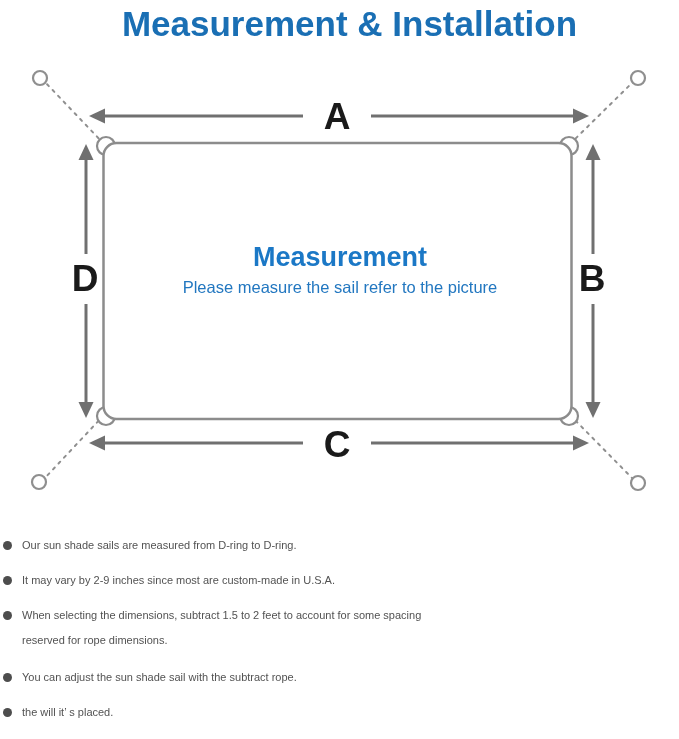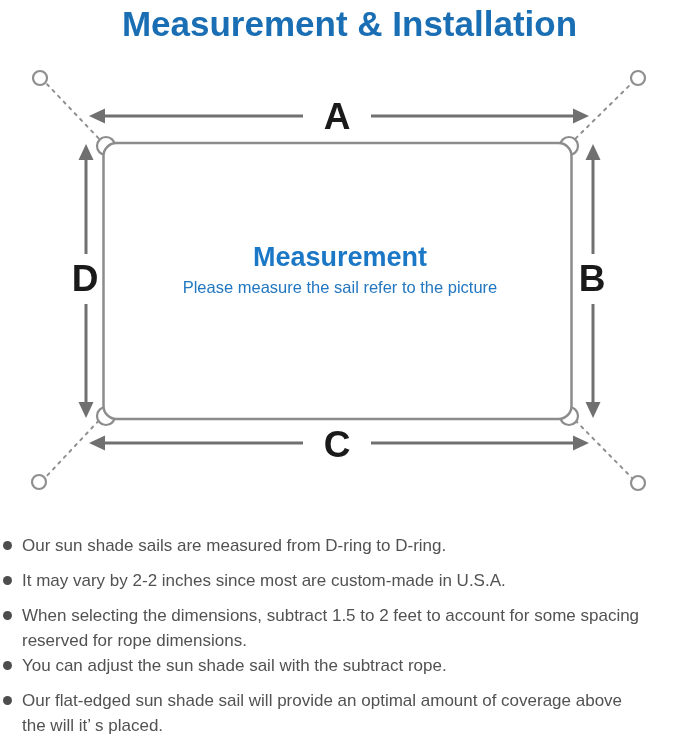--- a/index.html
+++ b/index.html
@@ -49,24 +49,24 @@
     position: absolute;
     top: 533px;
     left: 0;
     width: 679px;
   }
   .bullet-item {
     position: relative;
     padding-left: 22px;
     margin-bottom: 10px;
     color: #525252;
-    font-size: 17px;
+    font-size: 11px;
     line-height: 25px;
   }
-  .bullet-item.tight { margin-bottom: 0; }
+  .bullet-item.tight { margin-bottom: 12px; }
   .bullet-dot {
     position: absolute;
     left: 3px;
     top: 8px;
     width: 9px;
     height: 9px;
     border-radius: 50%;
     background: #4d4d4d;
   }
   .bullet-line { white-space: nowrap; }
@@ -141,34 +141,33 @@
 
   <div class="bullets">
 
     <div class="bullet-item">
       <span class="bullet-dot"></span>
       <div class="bullet-line">Our sun shade sails are measured from D-ring to D-ring.</div>
     </div>
 
     <div class="bullet-item">
       <span class="bullet-dot"></span>
-      <div class="bullet-line">It may vary by 2-2 inches since most are custom-made in U.S.A.</div>
+      <div class="bullet-line">It may vary by 2-9 inches since most are custom-made in U.S.A.</div>
     </div>
 
     <div class="bullet-item tight">
       <span class="bullet-dot"></span>
       <div class="bullet-line">When selecting the dimensions, subtract 1.5 to 2 feet to account for some spacing</div>
       <div class="bullet-line">reserved for rope dimensions.</div>
     </div>
 
     <div class="bullet-item">
       <span class="bullet-dot"></span>
       <div class="bullet-line">You can adjust the sun shade sail with the subtract rope.</div>
     </div>
 
     <div class="bullet-item">
       <span class="bullet-dot"></span>
-      <div class="bullet-line">Our flat-edged sun shade sail will provide an optimal amount of coverage above</div>
       <div class="bullet-line">the will it’ s placed.</div>
     </div>
 
   </div>
 </div>
 
 </body></html>

